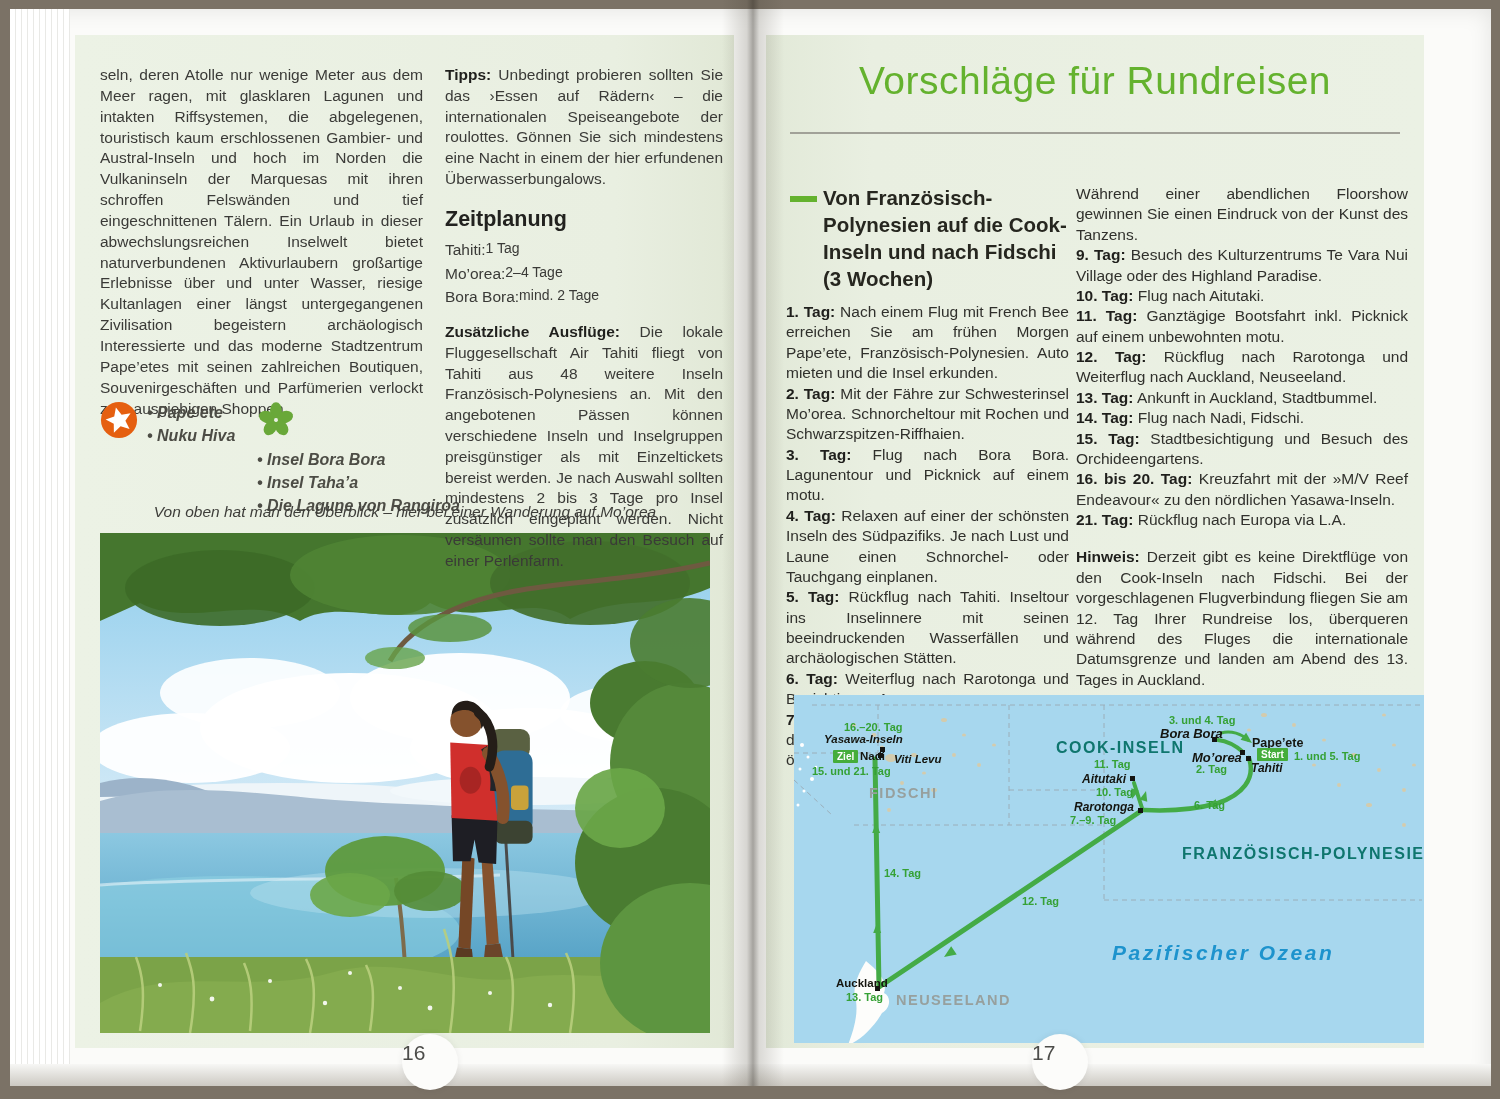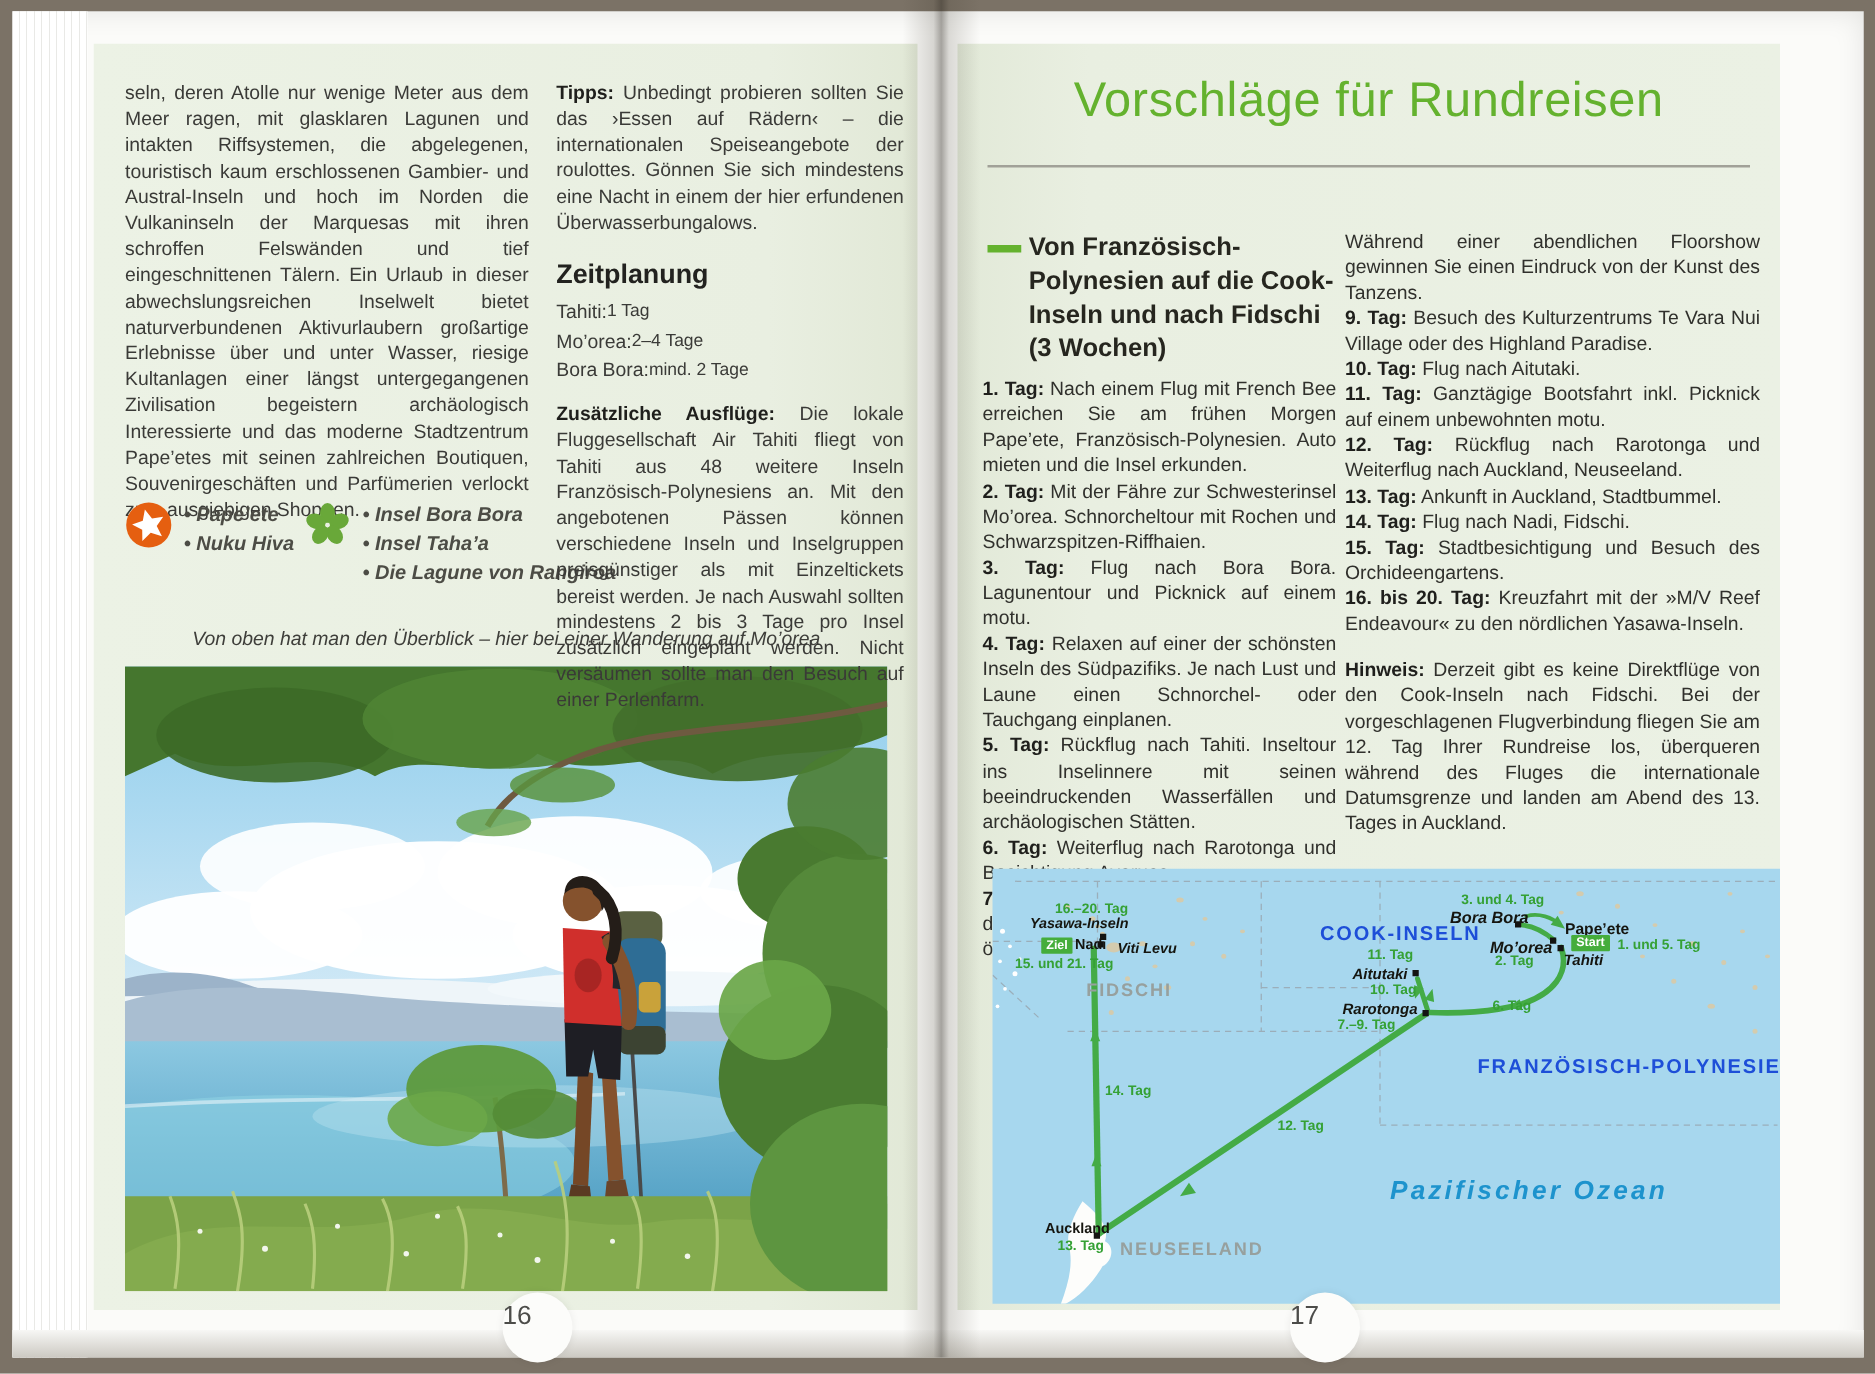--- a/index.html
+++ b/index.html
@@ -54,21 +54,21 @@
   .itin1{left:20px;top:267px;width:283px;}
   .itin2{left:310px;top:149px;width:332px;}
   .hinweis{margin-top:17px !important;}
 
   
   .rp-map{position:absolute;left:28px;top:660px;width:630px;height:348px;background:#a7d7ee;overflow:hidden;}
   .rp-map svg{position:absolute;left:0;top:0;}
   .m-day{position:absolute;font-weight:700;font-size:11px;color:#35a135;white-space:nowrap;}
   .m-place{position:absolute;font-weight:700;font-size:12px;color:#15150f;white-space:nowrap;}
   .m-place.it{font-style:italic;}
-  .m-region{position:absolute;font-weight:700;font-size:16px;color:#1d4ed8;letter-spacing:1.5px;white-space:nowrap;}
+  .m-region{position:absolute;font-weight:700;font-size:16px;color:#0f766e;letter-spacing:1.5px;white-space:nowrap;}
   .m-region.sm{font-size:14.5px;color:#97a09e;}
   .m-ocean{position:absolute;font-style:italic;font-weight:700;font-size:21px;color:#1d93cd;
            letter-spacing:2.5px;white-space:nowrap;}
   .m-badge{position:absolute;background:#45ad3b;color:#fff;font-weight:700;font-size:10px;
            padding:0 4px;line-height:13px;border-radius:1px;white-space:nowrap;}
 </style>
 </head>
 <body>
 
 <div class="screen">
@@ -87,21 +87,21 @@
           <circle cx="20" cy="20" r="19" fill="#e55f10"></circle>
           <polygon points="20,6.5 24,15.3 33.5,16.1 26.3,22.5 28.5,31.8 20,26.8 11.5,31.8 13.7,22.5 6.5,16.1 16,15.3" fill="#fff" transform="rotate(-14 20 20)"></polygon>
         </svg>
       </span>
       <ul>
         <li>Pape’ete</li>
         <li>Nuku Hiva</li>
       </ul>
     </div>
 
-    <div class="poi" style="left:168px;top:366px;">
+    <div class="poi" style="left:182px;top:366px;flex-direction:column;">
       <span class="icon">
         <svg viewBox="0 0 40 40" width="38" height="38">
           <g fill="#69a839">
             <ellipse cx="20" cy="10" rx="6.3" ry="8.6"></ellipse>
             <ellipse cx="20" cy="10" rx="6.3" ry="8.6" transform="rotate(72 20 20)"></ellipse>
             <ellipse cx="20" cy="10" rx="6.3" ry="8.6" transform="rotate(144 20 20)"></ellipse>
             <ellipse cx="20" cy="10" rx="6.3" ry="8.6" transform="rotate(216 20 20)"></ellipse>
             <ellipse cx="20" cy="10" rx="6.3" ry="8.6" transform="rotate(288 20 20)"></ellipse>
           </g>
           <circle cx="20" cy="20" r="2" fill="#e9efe1"></circle>
@@ -255,20 +255,21 @@
     <div class="itin itin2">
       <p>Während einer abendlichen Floorshow gewinnen Sie einen Eindruck von der Kunst des Tanzens.</p>
       <p><b>9. Tag:</b> <span>Besuch des Kulturzentrums Te Vara Nui Village oder des Highland Paradise.</span></p>
       <p><b>10. Tag:</b> <span>Flug nach Aitutaki.</span></p>
       <p><b>11. Tag:</b> <span>Ganztägige Bootsfahrt inkl. Picknick auf einem unbewohnten motu.</span></p>
       <p><b>12. Tag:</b> <span>Rückflug nach Rarotonga und Weiterflug nach Auckland, Neuseeland.</span></p>
       <p><b>13. Tag:</b> <span>Ankunft in Auckland, Stadtbummel.</span></p>
       <p><b>14. Tag:</b> <span>Flug nach Nadi, Fidschi.</span></p>
       <p><b>15. Tag:</b> <span>Stadtbesichtigung und Besuch des Orchideengartens.</span></p>
       <p><b>16. bis 20. Tag:</b> <span>Kreuzfahrt mit der »M/V Reef Endeavour« zu den nördlichen Yasawa-Inseln.</span></p>
+      <p><b>21. Tag:</b> <span>Rückflug nach Europa via L.A.</span></p>
       <p class="hinweis"><b>Hinweis:</b> <span>Derzeit gibt es keine Direktflüge von den Cook-Inseln nach Fidschi. Bei der vorgeschlagenen Flugverbindung fliegen Sie am 12. Tag Ihrer Rundreise los, überqueren während des Fluges die internationale Datumsgrenze und landen am Abend des 13. Tages in Auckland.</span></p>
     </div>
 
     <div class="rp-map">
       <svg width="630" height="348" viewBox="0 0 630 348">
 
         <g stroke="#97a0a8" stroke-width="1" stroke-dasharray="5 4" fill="none" opacity=".75">
           <path d="M18,10 H628"></path>
             <path d="M0,58 H84"></path>
             <path d="M84,10 V58"></path>

